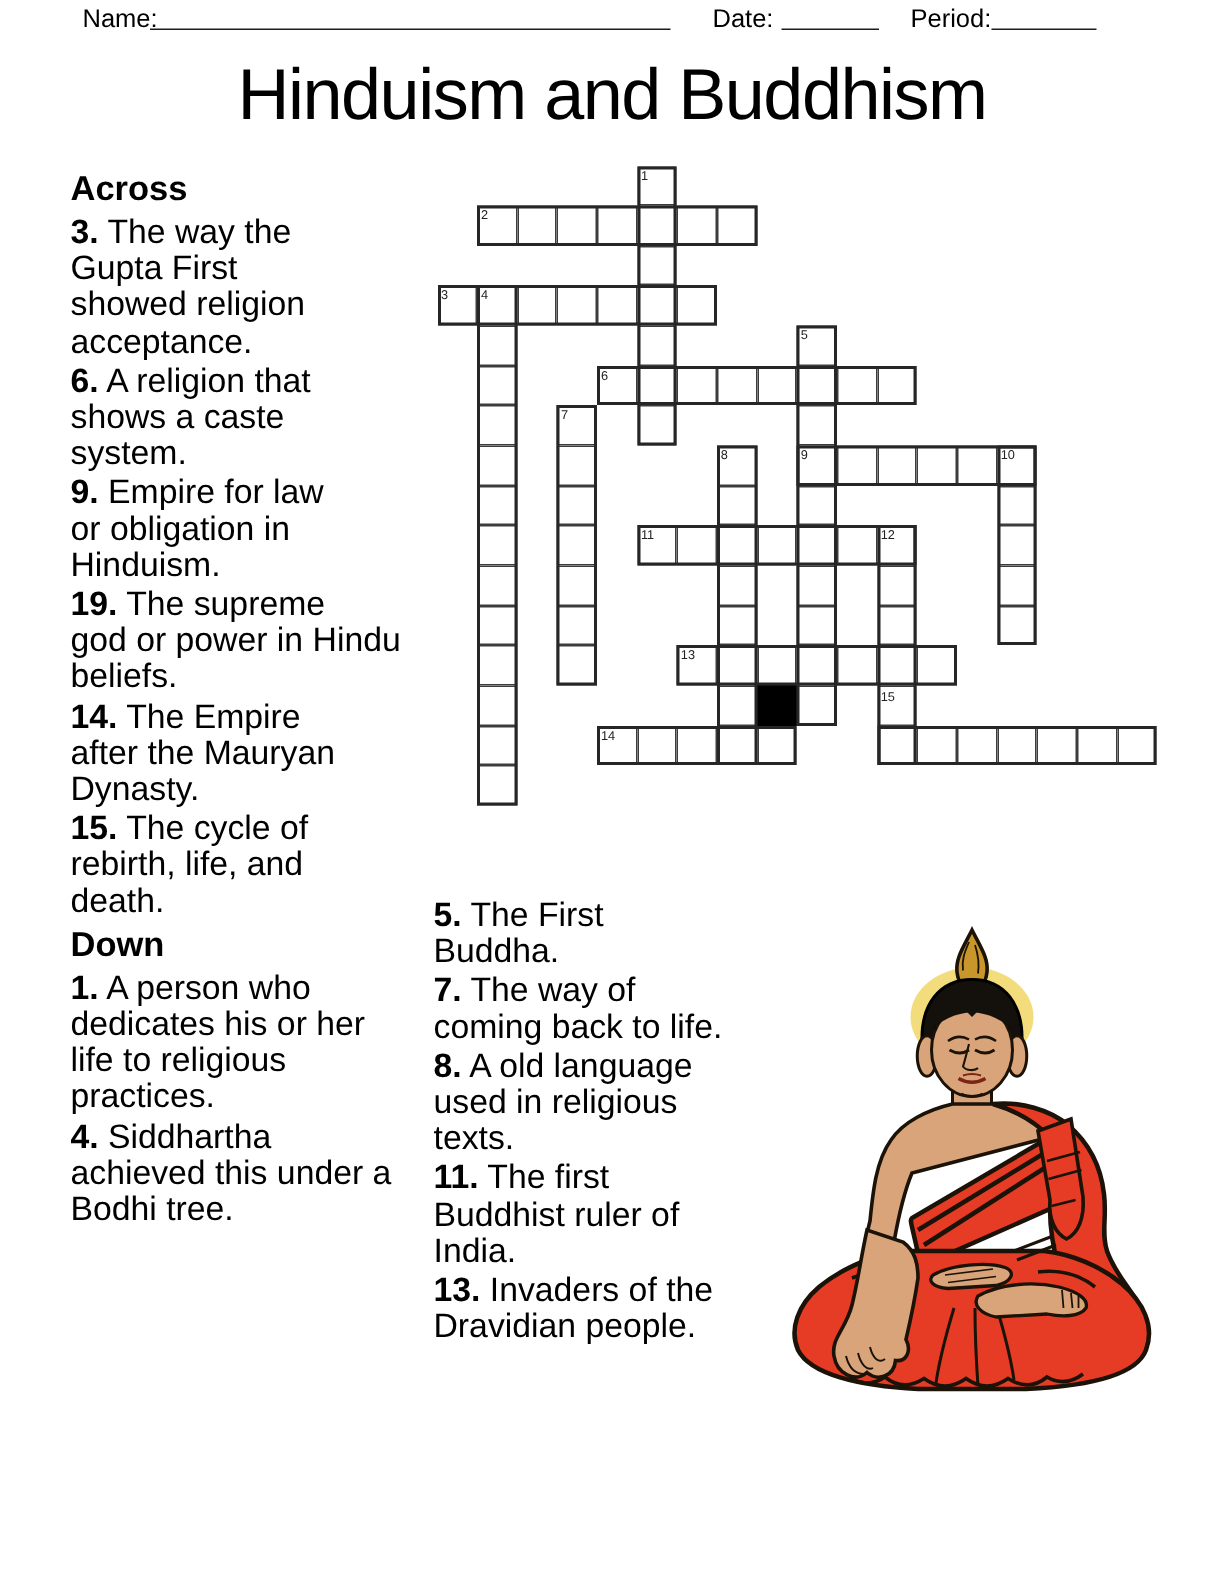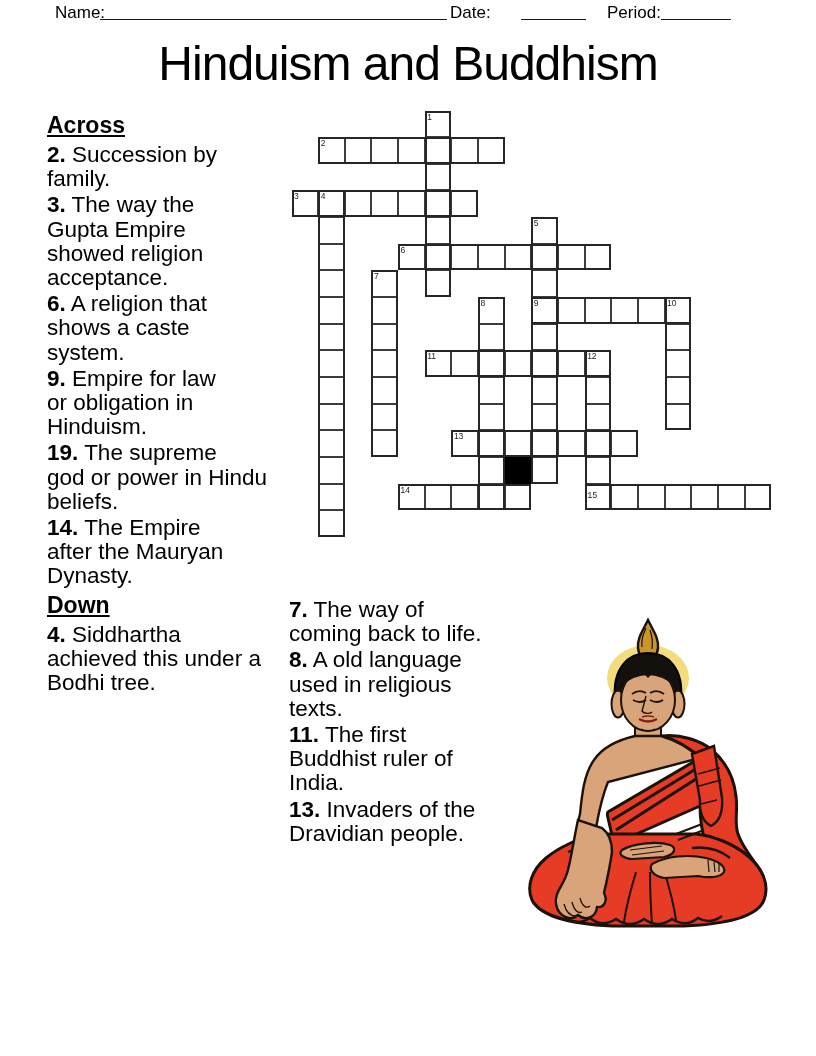--- a/index.html
+++ b/index.html
@@ -4,34 +4,34 @@
 <style>
   html,body{margin:0;padding:0;background:#fff;}
   .page{position:relative;width:816px;height:1056px;background:#ffffff;overflow:hidden;
         font-family:"Liberation Sans",sans-serif;color:#000;}
 
   
   .hdr-label{position:absolute;top:3px;font-size:17px;}
   .hdr-line{position:absolute;top:1px;height:18px;border-bottom:1.7px solid #1c1c1c;}
   #name-label{left:55px;}
   #name-line{left:100px;width:347px;}
-  #date-label{left:450px;}
+  #date-label{left:475px;}
   #date-line{left:521px;width:65px;}
   #period-label{left:607px;}
   #period-line{left:661px;width:70px;}
 
   
   #page-title{position:absolute;top:36px;left:0;width:816px;text-align:center;
               font-size:48px;font-weight:400;letter-spacing:-1px;}
 
   
   .clue-col{position:absolute;font-size:22.5px;line-height:24.2px;}
   #left-col{left:47px;top:112px;width:260px;}
   #mid-col{left:289px;top:598px;width:240px;}
-  .clue-heading{font-weight:bold;text-decoration:underline;font-size:23px;
+  .clue-heading{font-weight:bold;font-size:23px;
                 line-height:26px;margin:0 0 5px 0;}
   #down-heading-wrap{margin-top:3px;}
   .clue{margin:0 0 2px 0;}
   .clue-num{font-weight:bold;}
   .clue-text{white-space:pre-line;}
 
   
   #grid{position:absolute;left:0;top:0;width:816px;height:1056px;}
   .cell{position:absolute;background:#fff;border:1.8px solid #3c3c3c;box-sizing:border-box;z-index:1;}
   .cell.blocked{background:#000;border-color:#000;z-index:3;}
@@ -58,51 +58,58 @@
   <span class="hdr-label" id="date-label">Date:</span>
   <span class="hdr-line" id="date-line"></span>
   <span class="hdr-label" id="period-label">Period:</span>
   <span class="hdr-line" id="period-line"></span>
 
   <div id="page-title">Hinduism and Buddhism</div>
 
   <div class="clue-col" id="left-col">
     <p class="clue-heading">Across</p>
     <div id="across-clues">
-        <p class="clue"><b class="clue-num">2.</b><span class="clue-text"> Succession by
-family.</span></p>
         <p class="clue"><b class="clue-num">3.</b><span class="clue-text"> The way the
-Gupta Empire
+Gupta First
 showed religion
 acceptance.</span></p>
         <p class="clue"><b class="clue-num">6.</b><span class="clue-text"> A religion that
 shows a caste
 system.</span></p>
         <p class="clue"><b class="clue-num">9.</b><span class="clue-text"> Empire for law
 or obligation in
 Hinduism.</span></p>
         <p class="clue"><b class="clue-num">19.</b><span class="clue-text"> The supreme
 god or power in Hindu
 beliefs.</span></p>
         <p class="clue"><b class="clue-num">14.</b><span class="clue-text"> The Empire
 after the Mauryan
 Dynasty.</span></p>
+        <p class="clue"><b class="clue-num">15.</b><span class="clue-text"> The cycle of
+rebirth, life, and
+death.</span></p>
       </div>
     <div id="down-heading-wrap">
       <p class="clue-heading">Down</p>
     </div>
     <div id="down-clues-left">
+        <p class="clue"><b class="clue-num">1.</b><span class="clue-text"> A person who
+dedicates his or her
+life to religious
+practices.</span></p>
         <p class="clue"><b class="clue-num">4.</b><span class="clue-text"> Siddhartha
 achieved this under a
 Bodhi tree.</span></p>
       </div>
   </div>
 
   <div class="clue-col" id="mid-col">
     <div id="down-clues-mid">
+        <p class="clue"><b class="clue-num">5.</b><span class="clue-text"> The First
+Buddha.</span></p>
         <p class="clue"><b class="clue-num">7.</b><span class="clue-text"> The way of
 coming back to life.</span></p>
         <p class="clue"><b class="clue-num">8.</b><span class="clue-text"> A old language
 used in religious
 texts.</span></p>
         <p class="clue"><b class="clue-num">11.</b><span class="clue-text"> The first
 Buddhist ruler of
 India.</span></p>
         <p class="clue"><b class="clue-num">13.</b><span class="clue-text"> Invaders of the
 Dravidian people.</span></p>
@@ -228,21 +235,21 @@
       <div class="cell-num" style="left: 667.1px; top: 299.05px;">10</div>
       <div class="word-outline" style="left: 424.75px; top: 350.35px; width: 186.55px; height: 26.65px;"></div>
       <div class="cell-num" style="left: 427.25px; top: 352.35px;">11</div>
       <div class="word-outline" style="left: 584.65px; top: 350.35px; width: 26.65px; height: 159.9px;"></div>
       <div class="cell-num" style="left: 587.15px; top: 352.35px;">12</div>
       <div class="word-outline" style="left: 451.4px; top: 430.3px; width: 186.55px; height: 26.65px;"></div>
       <div class="cell-num" style="left: 453.9px; top: 432.3px;">13</div>
       <div class="word-outline" style="left: 398.1px; top: 483.6px; width: 133.25px; height: 26.65px;"></div>
       <div class="cell-num" style="left: 400.6px; top: 485.6px;">14</div>
       <div class="word-outline" style="left: 584.65px; top: 483.6px; width: 186.55px; height: 26.65px;"></div>
-      <div class="cell-num" style="left: 587.15px; top: 492px; font-family: Liberation Mono, monospace;">15</div>
+      <div class="cell-num" style="left: 587.15px; top: 460px;">15</div>
     </div>
 
   <svg id="buddha" viewBox="0 0 270 330" style="--robe: #e63b25; --skin: #d9a47a; --hair: #14100c; --gold: #c8962b; --halo: #f3dc7c; --outline: #1b1208;">
     <g>
       <ellipse class="fill-halo" cx="138" cy="72" rx="41" ry="33"></ellipse>
     </g>
     <g>
       <path class="fill-gold" d="M138,14 C132,26 127,33 128,42 C129,50 133,54 138,54 C143,54 147,50 148,42 C149,33 144,26 138,14 Z" stroke="#1b1208" stroke-width="2.4"></path>
       <path class="ln" d="M136,22 C133,29 131,34 132,41 M140,24 C142,30 143,36 142,43" stroke-width="1.2"></path>
       <ellipse class="fill-hair" cx="138" cy="56" rx="14" ry="9" stroke="#000" stroke-width="1.5"></ellipse>

